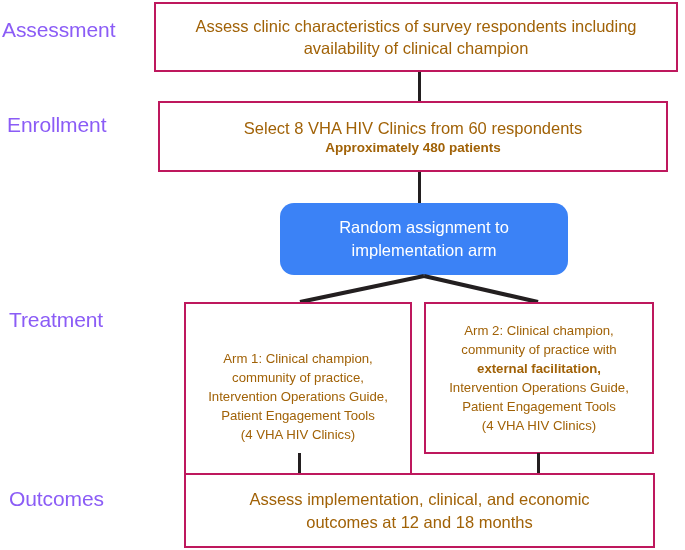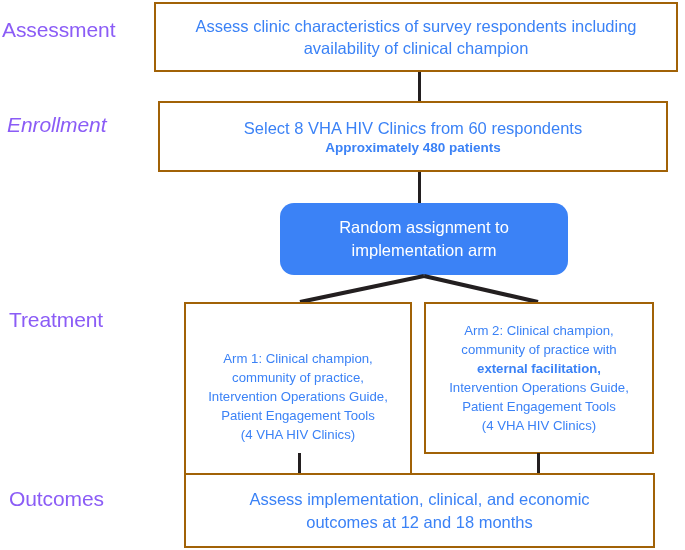--- a/index.html
+++ b/index.html
@@ -23,27 +23,27 @@
     position: absolute;
     font-size: 21px;
     line-height: 24px;
     color: #8b5cf6;
     letter-spacing: -0.1px;
     white-space: nowrap;
   }
   .node-box {
     position: absolute;
     box-sizing: border-box;
-    border: 2px solid #a16207;
+    border: 2px solid #be185d;
     background: #ffffff;
     display: flex;
     align-items: center;
     justify-content: center;
     text-align: center;
-    color: #3b82f6;
+    color: #a16207;
   }
   .node-box .lines {
     width: 100%;
     padding: 0 6px;
     box-sizing: border-box;
   }
   .line {
     display: block;
   }
   #box-assessment {
@@ -153,21 +153,21 @@
     height: 40px;
   }
 </style>
 </head>
 <body>
 
 <div id="canvas">
 
   <div class="stage-label" style="left:2px; top:18px;">Assessment</div>
 
-  <div class="stage-label" style="left:7px; top:113px;font-style:italic;">Enrollment</div>
+  <div class="stage-label" style="left:7px; top:113px;">Enrollment</div>
 
   <div class="stage-label" style="left:9px; top:308px;">Treatment</div>
 
   <div class="stage-label" style="left:9px; top:487px;">Outcomes</div>
 
   <div class="node-box" id="box-assessment">
     <div class="lines">
       <span class="line">Assess clinic characteristics of survey respondents including</span>
       <span class="line">availability of clinical champion</span>
     </div>

